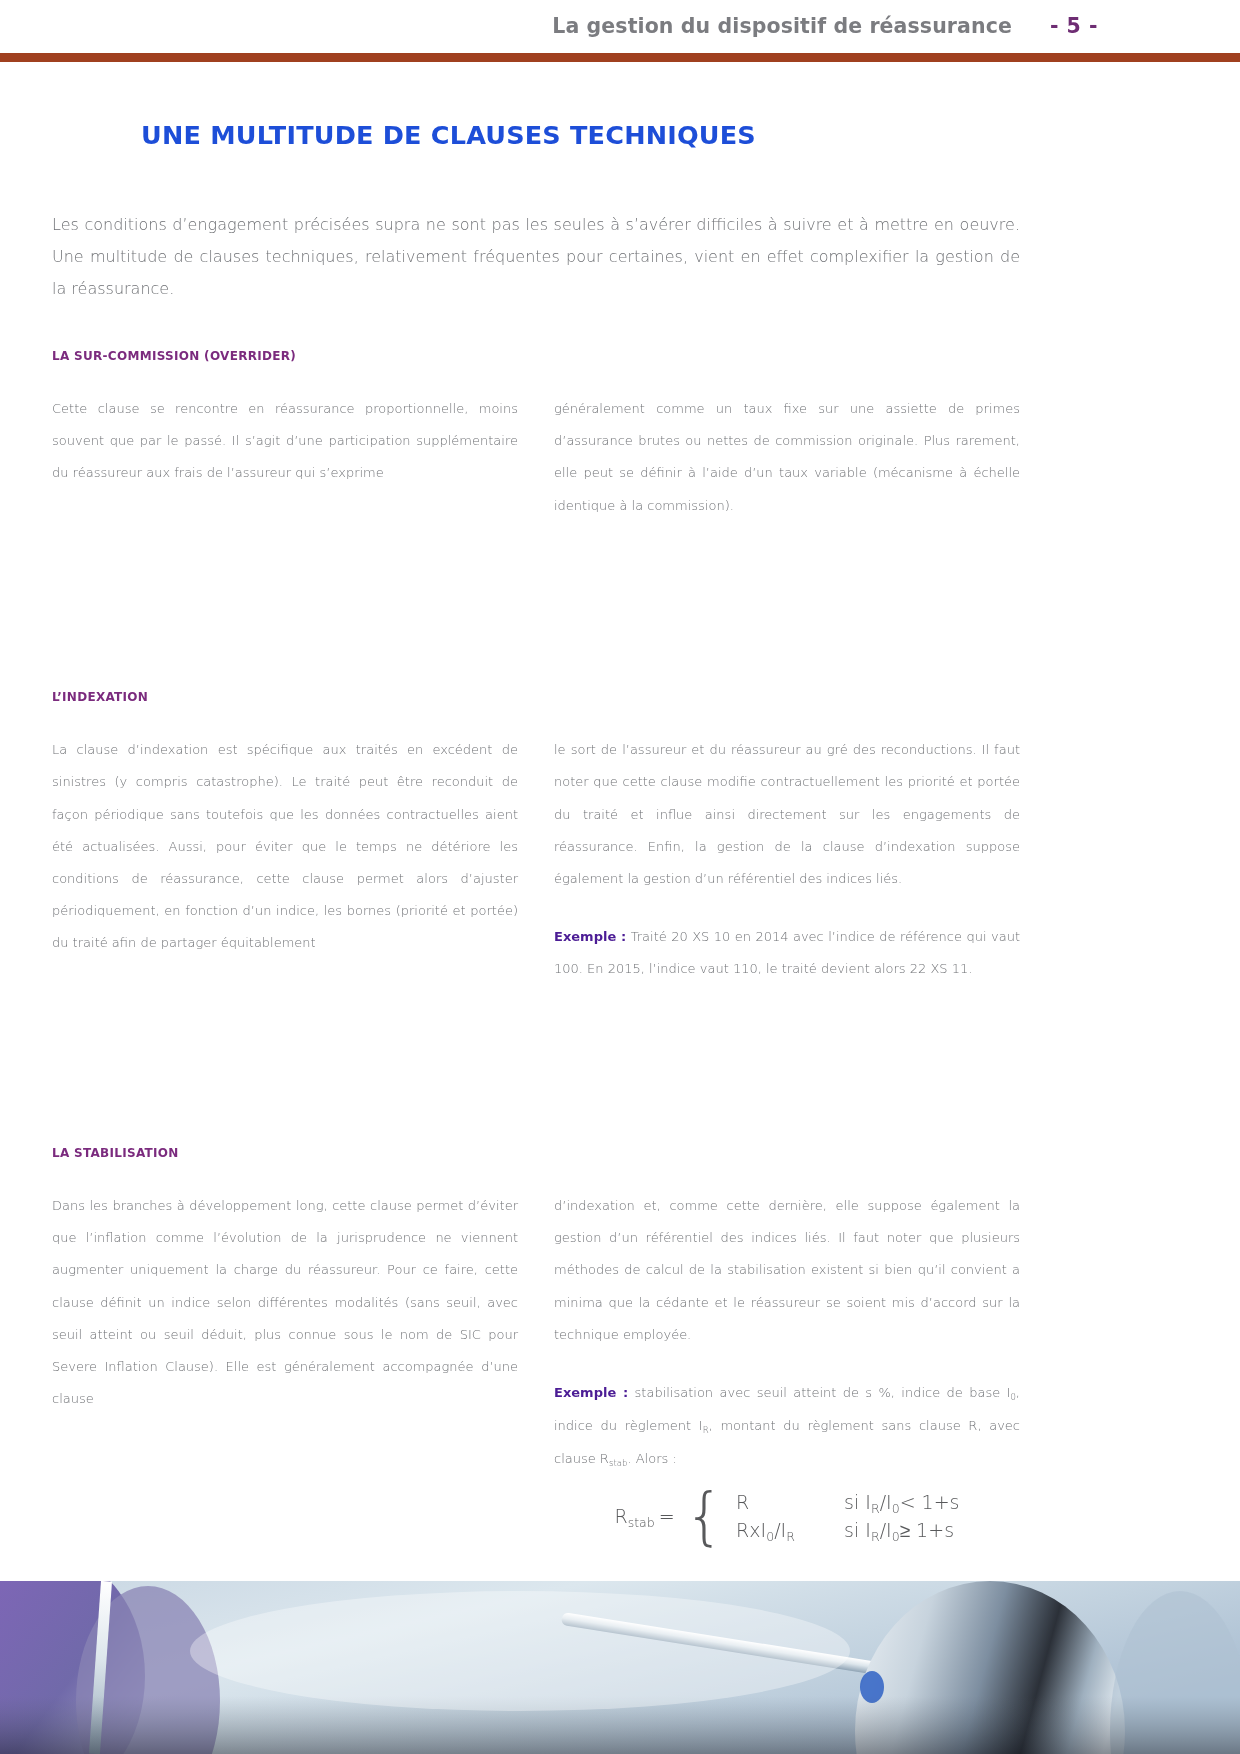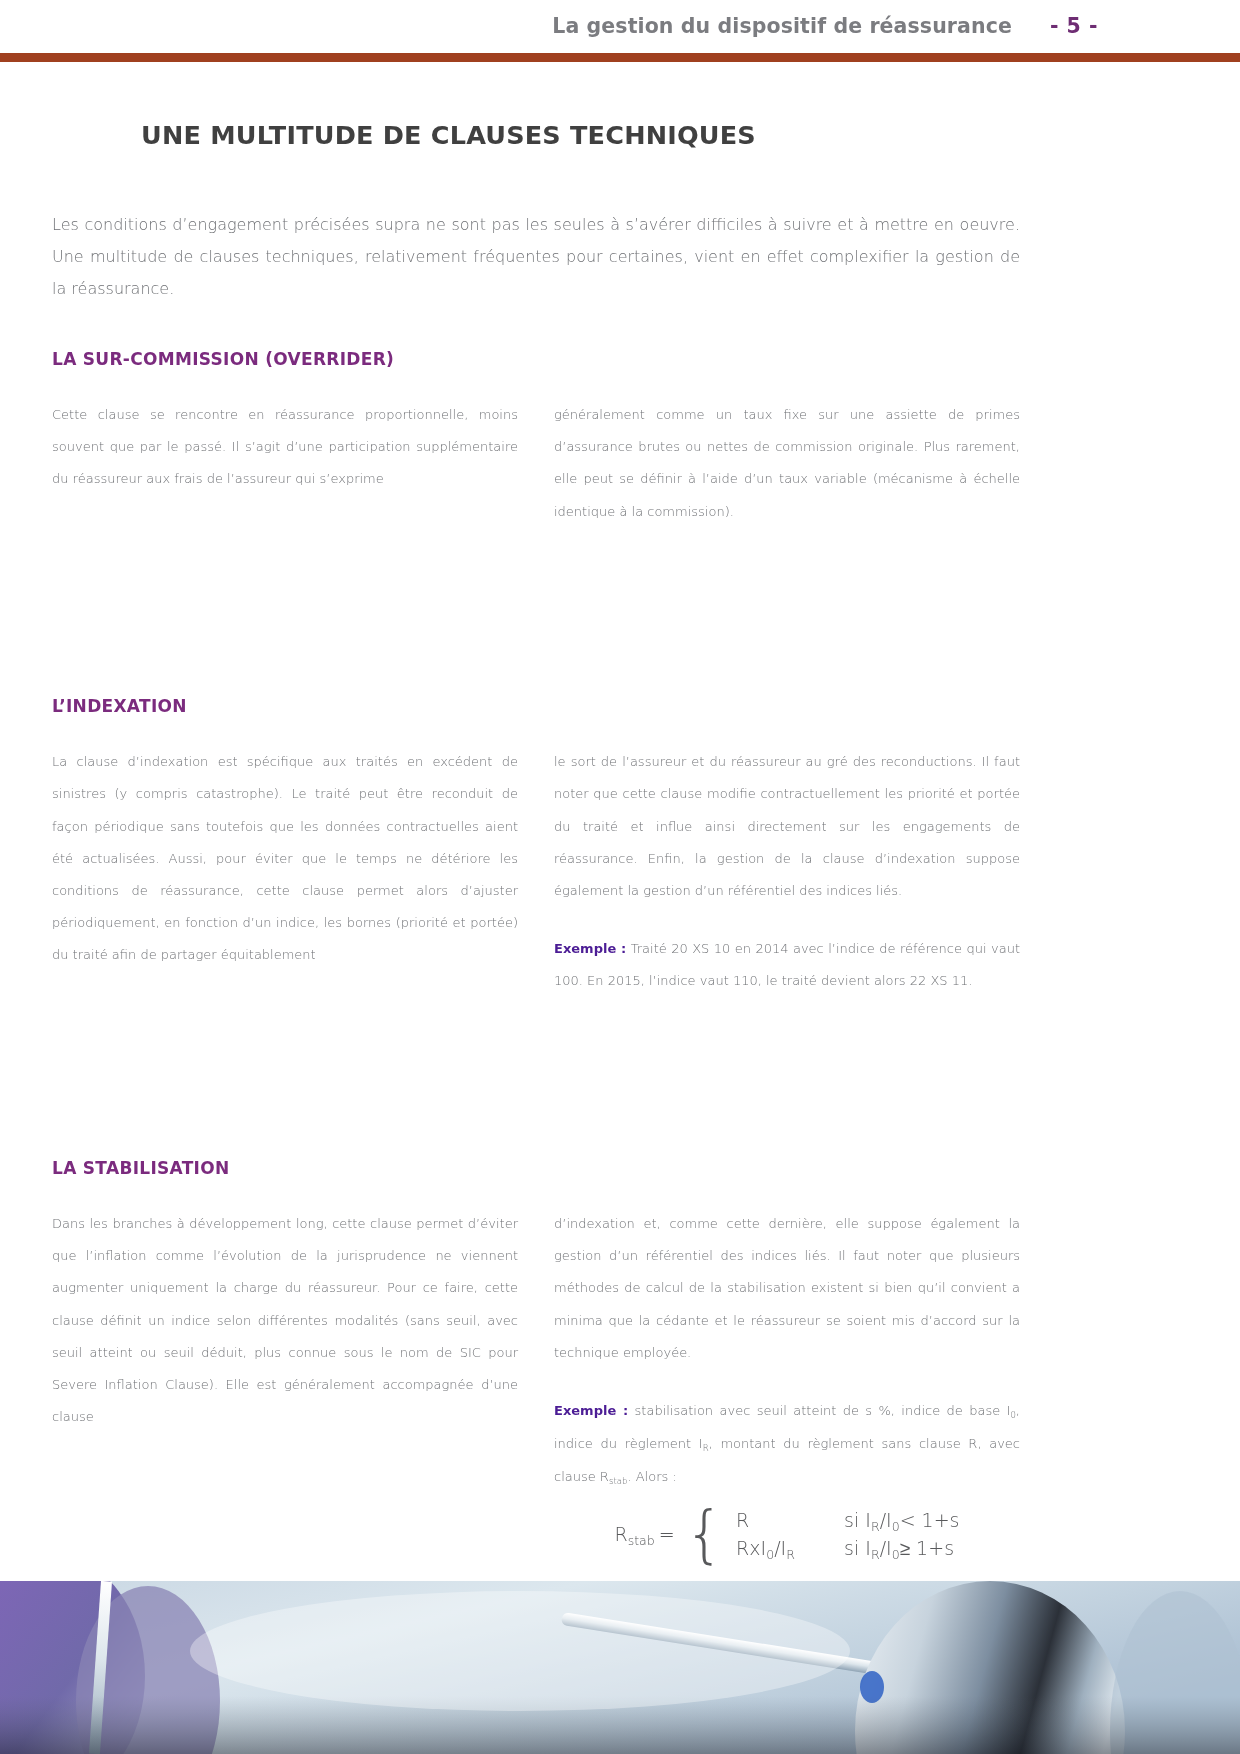--- a/index.html
+++ b/index.html
@@ -56,21 +56,21 @@
 
   
   .content {
     position: absolute;
     left: 52px;
     top: 104px;
     width: 968px;
   }
 
   .doc-title {
-    color: #404040;
+    color: #1d4ed8;
     font-size: 25.5px;
     font-weight: bold;
     letter-spacing: 0.2px;
     margin: 0 0 0 89px;
     padding-top: 16px;
     line-height: 1.2;
   }
 
   .intro {
     margin-top: 58px;
@@ -85,21 +85,21 @@
   .section {
     display: flex;
     gap: 36px;
   }
   .section .col {
     width: 466px;
     flex: 0 0 466px;
   }
   .section-heading {
     color: #7B2B7E;
-    font-size: 17px;
+    font-size: 12px;
     font-weight: bold;
     letter-spacing: 0.3px;
     margin: 0;
     line-height: 1.2;
   }
   .section-heading.spacer {
     visibility: hidden;
   }
   .para {
     font-size: 13px;

